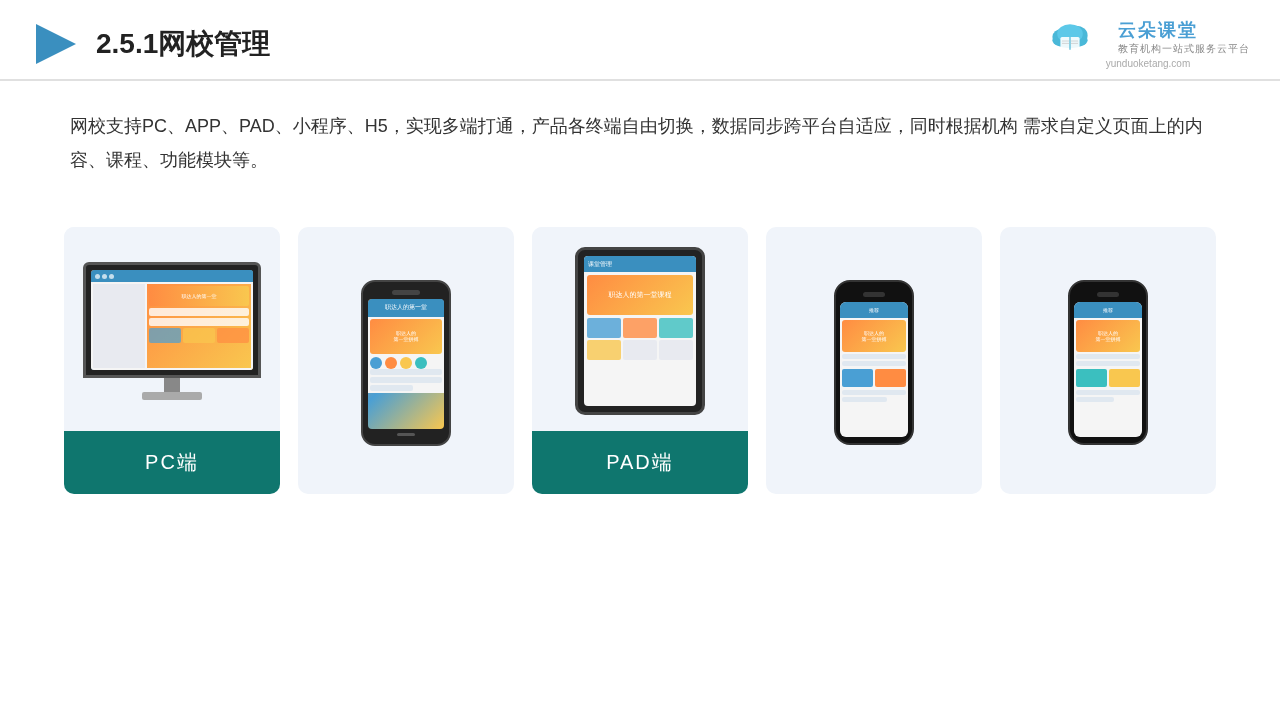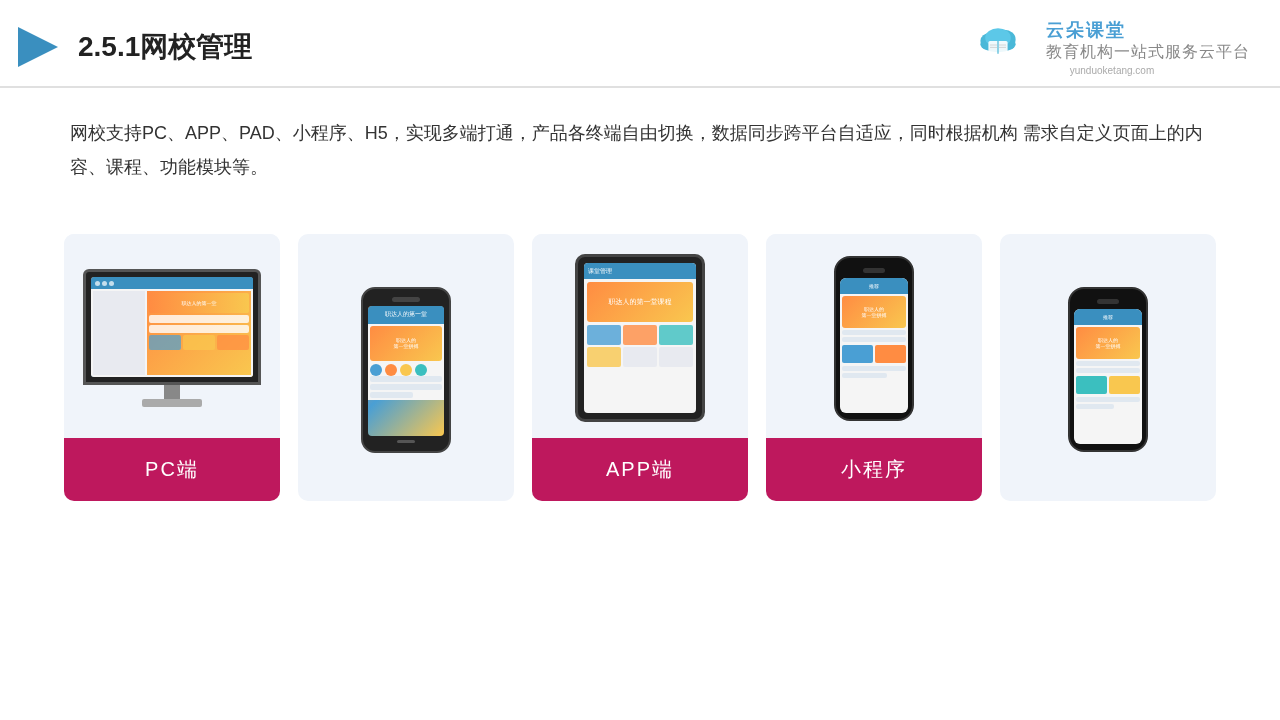--- a/index.html
+++ b/index.html
@@ -9,21 +9,21 @@
       background: #fff;
       font-family: 'Microsoft YaHei', 'PingFang SC', sans-serif;
       overflow: hidden;
     }
 
     
     .header {
       display: flex;
       align-items: center;
       justify-content: space-between;
-      padding: 18px 30px 10px 14px;
+      padding: 18px 30px 10px 32px;
       border-bottom: 2px solid #e0e0e0;
     }
     .header-left {
       display: flex;
       align-items: center;
       gap: 16px;
     }
     .play-icon {
       width: 48px;
       height: 48px;
@@ -47,21 +47,21 @@
       width: 48px;
       height: 32px;
     }
     .logo-text-main {
       font-size: 18px;
       color: #4a9fd4;
       font-weight: bold;
       letter-spacing: 2px;
     }
     .logo-text-sub {
-      font-size: 16px;
+      font-size: 10px;
       color: #888;
       text-align: right;
       letter-spacing: 1px;
     }
     .logo-url {
       font-size: 10px;
       color: #aaa;
       margin-top: 2px;
     }
 
@@ -93,21 +93,21 @@
     .card-image-area {
       flex: 1;
       display: flex;
       align-items: center;
       justify-content: center;
       padding: 20px 10px 16px 10px;
       min-height: 200px;
       background: #f0f4fa;
     }
     .card-label {
-      background: #be185d;
+      background: #0f766e;
       color: #fff;
       text-align: center;
       font-size: 20px;
       padding: 18px 0;
       font-weight: 500;
       letter-spacing: 2px;
     }
 
     
     .pc-monitor {
@@ -522,21 +522,21 @@
               <div class="tablet-grid-item" style="background:#ff8c42;opacity:0.8;"></div>
               <div class="tablet-grid-item" style="background:#3bbfbf;opacity:0.8;"></div>
               <div class="tablet-grid-item" style="background:#f9c74f;opacity:0.8;"></div>
               <div class="tablet-grid-item" style="background:#e8eaf0;"></div>
               <div class="tablet-grid-item" style="background:#e8eaf0;"></div>
             </div>
           </div>
         </div>
       </div>
     </div>
-    <div class="card-label">APP端</div>
+    <div class="card-label">PAD端</div>
   </div>
 
   <div class="card">
     <div class="card-image-area">
       <div class="smartphone-device">
         <div class="smartphone-notch"></div>
         <div class="smartphone-screen">
           <div class="smartphone-screen-top">
             <span>推荐</span>
           </div>
@@ -553,21 +553,20 @@
               <div class="smartphone-card-item" style="background:#ff8c42;"></div>
             </div>
             <div class="smartphone-rows" style="margin-top:3px;">
               <div class="smartphone-row"></div>
               <div class="smartphone-row" style="width:70%;"></div>
             </div>
           </div>
         </div>
       </div>
     </div>
-    <div class="card-label">小程序</div>
   </div>
 
   <div class="card">
     <div class="card-image-area">
       <div class="smartphone-device">
         <div class="smartphone-notch"></div>
         <div class="smartphone-screen">
           <div class="smartphone-screen-top">
             <span>推荐</span>
           </div>

